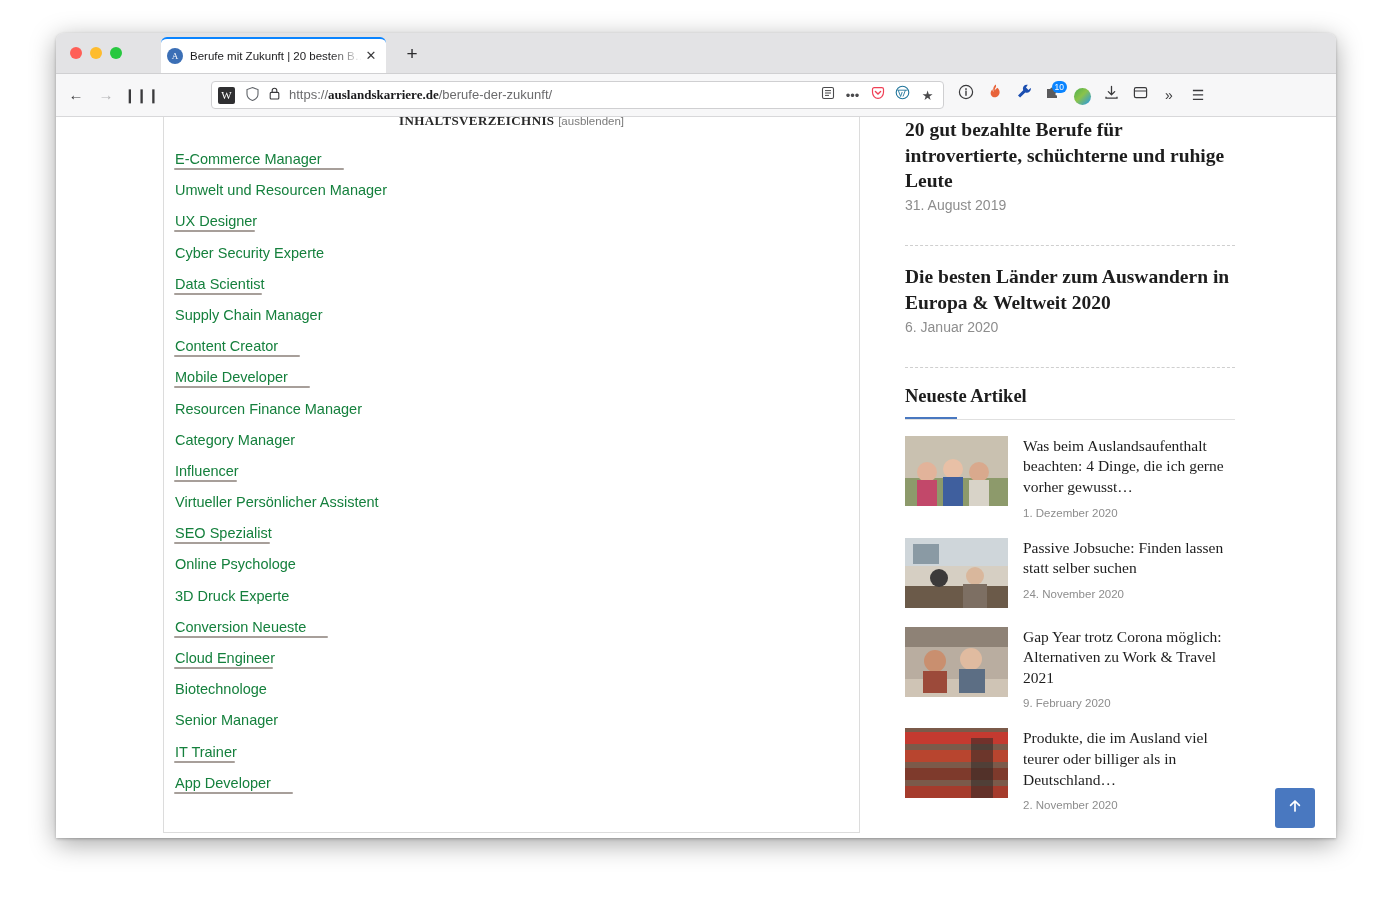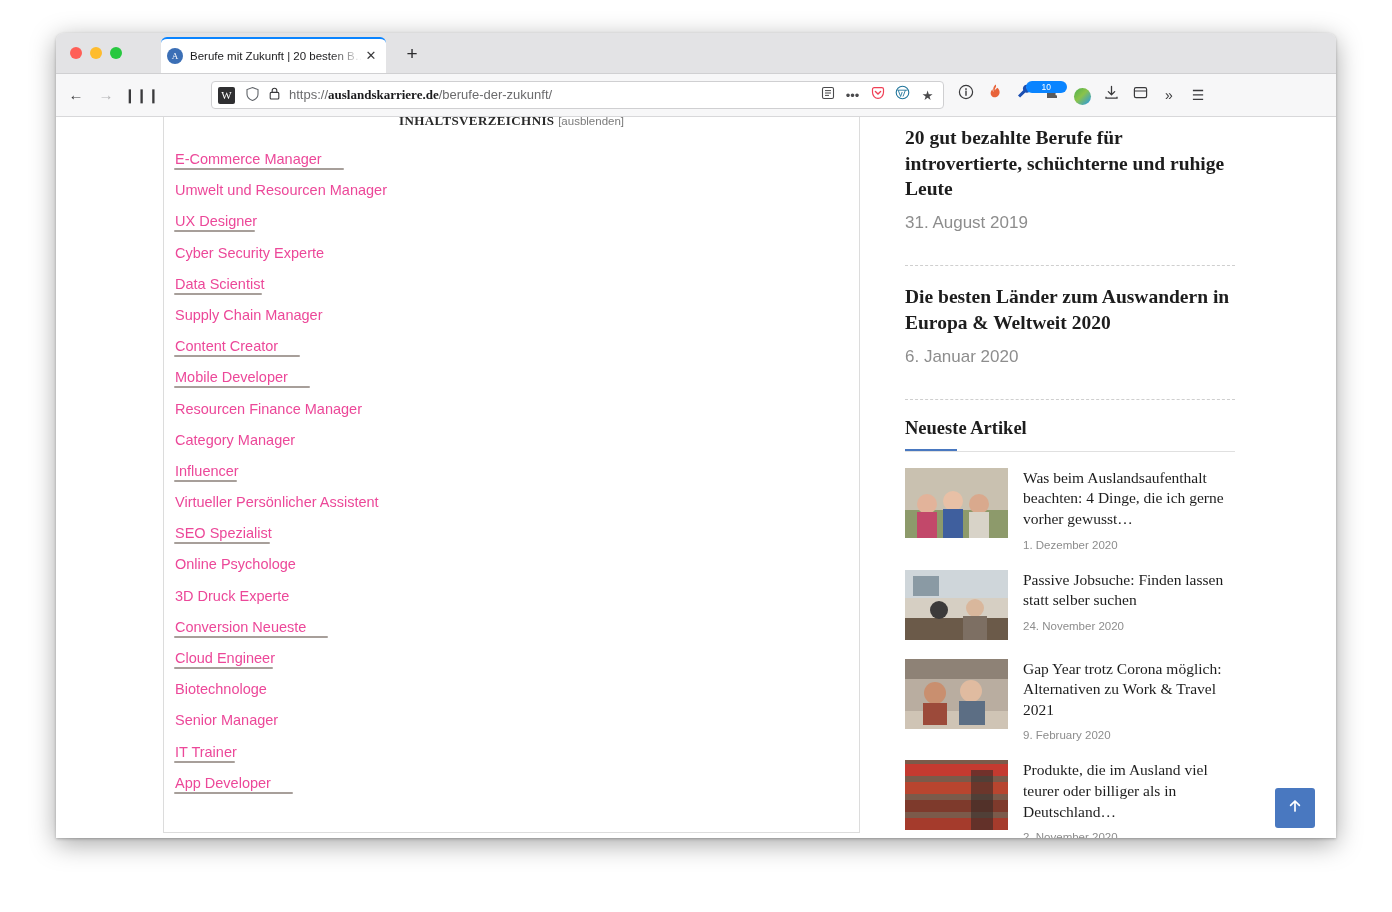--- a/index.html
+++ b/index.html
@@ -191,21 +191,21 @@
   .ti .badge {
     position: absolute;
     top: 0px; right: 0px;
     min-width: 13px;
     height: 12px;
     background: #0a84ff;
     color: #fff;
     border-radius: 6px;
     font-size: 8.5px;
     line-height: 12px;
-    padding: 0 16px;
+    padding: 0 3px;
     box-sizing: border-box;
     font-family: "Liberation Sans", sans-serif;
   }
   .ti .globe-av {
     display: inline-block;
     width: 17px; height: 17px;
     border-radius: 50%;
     background: linear-gradient(135deg, #4caf50 0%, #8bc34a 45%, #2196f3 100%);
     vertical-align: middle;
   }
@@ -251,21 +251,21 @@
     font-weight: 400;
     font-size: 11.5px;
     color: #7a7a7a;
     letter-spacing: 0;
   }
   .toc-list { list-style: none; margin: 0; padding: 0 0 0 11px; }
   .toc-list li { margin: 0 0 15.2px 0; line-height: 1; }
   .toc-list a {
     font-family: "Liberation Sans", sans-serif;
     font-size: 14.5px;
-    color: #ec4899;
+    color: #15803d;
     text-decoration: none;
     position: relative;
   }
   .toc-list a.u::after {
     content: "";
     position: absolute;
     left: -1px;
     right: -16px;
     bottom: -3px;
     height: 2px;
@@ -273,35 +273,35 @@
     opacity: 0.75;
     border-radius: 1px;
   }
   .toc-list a.u.short::after { right: 2px; }
   .toc-list a.u.long::after { right: -22px; }
 
   
   .sidebar {
     position: absolute;
     left: 849px;
-    top: 8px;
+    top: 0;
     width: 330px;
   }
   .side-post { padding: 0 0 16px 0; }
   .side-post h3 {
     margin: 0;
     font-family: "Liberation Serif", serif;
     font-weight: 700;
     font-size: 19.5px;
     line-height: 1.32;
     color: #1d1d1d;
   }
   .side-post .date {
-    margin-top: 11px;
-    font-size: 17px;
+    margin-top: 3px;
+    font-size: 14px;
     color: #8d8d8d;
   }
   .dashed {
     border: none;
     border-top: 1px dashed #cfcfcf;
     margin: 16px 0 18px 0;
   }
 
   .widget-title {
     font-family: "Liberation Serif", serif;

